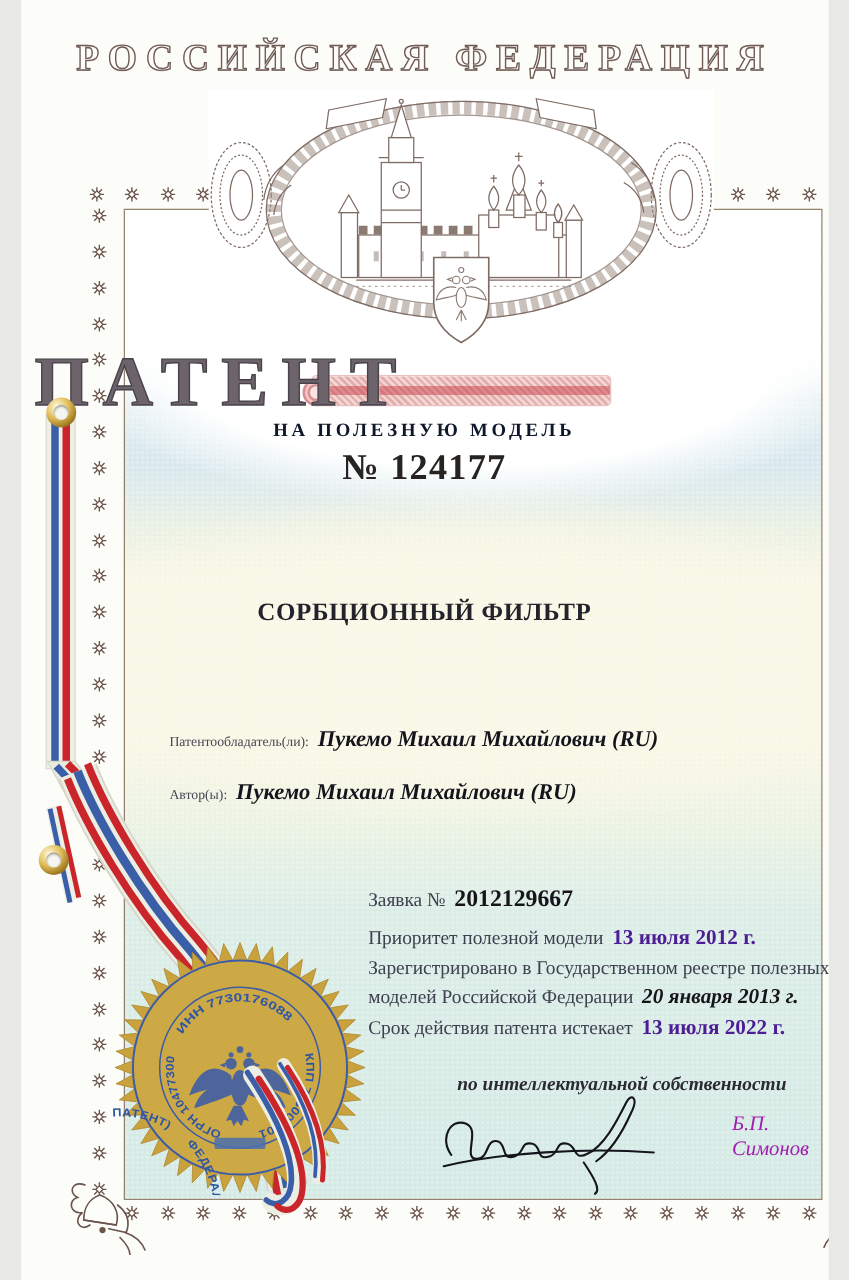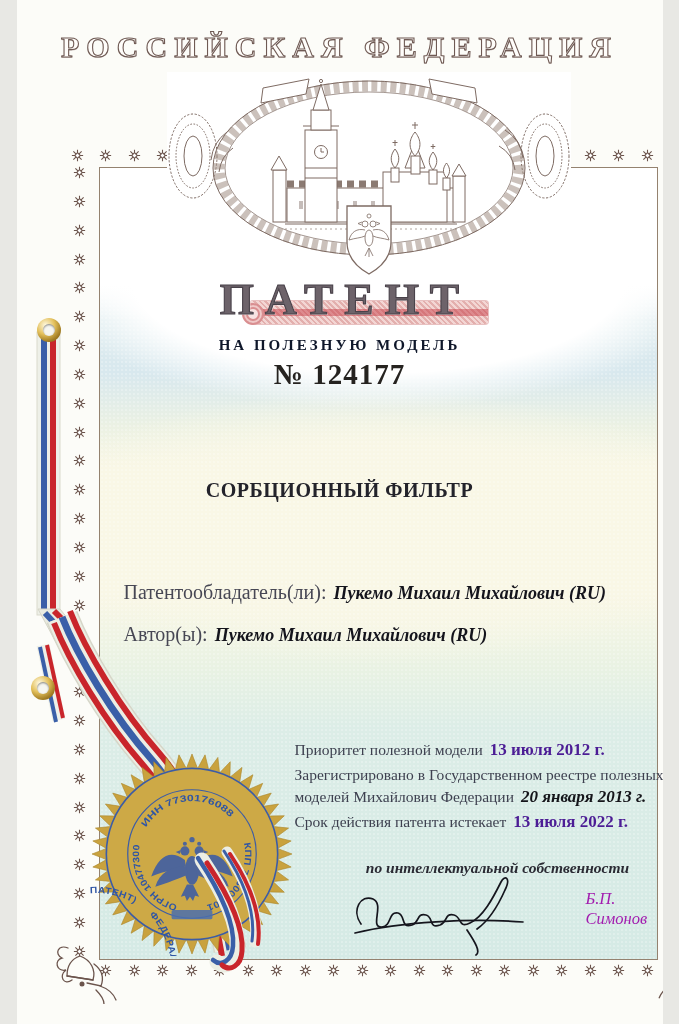--- a/index.html
+++ b/index.html
@@ -52,41 +52,41 @@
       linear-gradient(180deg,rgba(205,80,88,0) 34%,rgba(200,62,72,.5) 34%,rgba(200,62,72,.5) 66%,rgba(205,80,88,0) 66%),
       repeating-linear-gradient(45deg,#f3d6d4 0 2px,#e3afad 2px 4px);
     box-shadow:0 0 0 1px rgba(214,142,142,.55);
   }
   .band-rosette{
     position:absolute;left:-8px;top:2px;width:18px;height:18px;border-radius:50%;
     background:#f7e3e2;border:2px solid #d98e90;
     box-shadow:inset 0 0 0 2px #f0c9c8,inset 0 0 0 4px #d98e90;
   }
   .patent-word{
-    position:absolute;left:0;right:0;top:274px;text-align:center;z-index:4;
-    font-size:44px;font-weight:bold;letter-spacing:11px;padding-left:11px;
+    position:absolute;left:0;right:0;top:274px;z-index:4;
+    font-size:56px;font-weight:bold;letter-spacing:11px;padding-left:11px;
     color:#6d636a;-webkit-text-stroke:1.1px #49424a;
     text-shadow:1px 1px 0 rgba(255,255,255,.55);
   }
   .subtype{
     position:absolute;left:0;right:0;top:337px;text-align:center;z-index:4;
     font-size:15px;font-weight:600;letter-spacing:3px;color:#0f172a;
   }
   .patent-number{
     position:absolute;left:0;right:0;top:358px;text-align:center;z-index:4;
     font-size:29px;font-weight:bold;color:#262320;letter-spacing:1px;
   }
   .invention-title{
     position:absolute;left:0;right:0;top:479px;text-align:center;z-index:4;
     font-size:20px;font-weight:bold;letter-spacing:.5px;color:#23232b;
   }
   
   .party-line{position:absolute;left:107px;z-index:4;display:flex;align-items:baseline;gap:7px;white-space:nowrap;}
   #holder-line{top:581px;} #author-line{top:623px;}
-  .party-lbl{font-size:20px;color:#474754;}
+  .party-lbl{font-size:11px;color:#474754;margin-left:12px;}
   .party-val{font-size:18px;font-weight:bold;font-style:italic;color:#14141c;}
   
   .det-line{position:absolute;left:278px;z-index:4;display:flex;align-items:baseline;gap:7px;white-space:nowrap;}
   #det-1{top:709px;} #det-2{top:740px;} #det-3{top:766px;} #det-4{top:787px;} #det-5{top:812px;}
   .lbl{font-size:15.5px;color:#3e4150;}
   .val{font-size:17px;font-weight:bold;color:#4c1d95;}
   .val-num{font-size:19px;font-weight:bold;color:#15151a;}
   .val-it{font-size:17px;font-weight:bold;font-style:italic;color:#15151a;}
   
   .signer-title{position:absolute;left:330px;width:302px;z-index:4;text-align:center;
@@ -1024,29 +1024,33 @@
 
   <div id="holder-line" class="party-line">
     <span class="party-lbl">Патентообладатель(ли):</span>
     <span class="party-val">Пукемо Михаил Михайлович (RU)</span>
   </div>
   <div id="author-line" class="party-line">
     <span class="party-lbl">Автор(ы):</span>
     <span class="party-val">Пукемо Михаил Михайлович (RU)</span>
   </div>
 
+  <div id="det-1" class="det-line">
+    <span class="lbl">Заявка №</span>
+    <span class="val-num">2012129667</span>
+  </div>
   <div id="det-2" class="det-line">
     <span class="lbl">Приоритет полезной модели</span>
     <span class="val">13 июля 2012 г.</span>
   </div>
   <div id="det-3" class="det-line">
     <span class="lbl">Зарегистрировано в Государственном реестре полезных</span>
   </div>
   <div id="det-4" class="det-line">
-    <span class="lbl">моделей Михайлович Федерации</span>
+    <span class="lbl">моделей Российской Федерации</span>
     <span class="val-it">20 января 2013 г.</span>
   </div>
   <div id="det-5" class="det-line">
     <span class="lbl">Срок действия патента истекает</span>
     <span class="val">13 июля 2022 г.</span>
   </div>
 
   <div id="signer-2" class="signer-title">по интеллектуальной собственности</div>
 
   <svg class="sig-svg" viewBox="0 0 204 86">

